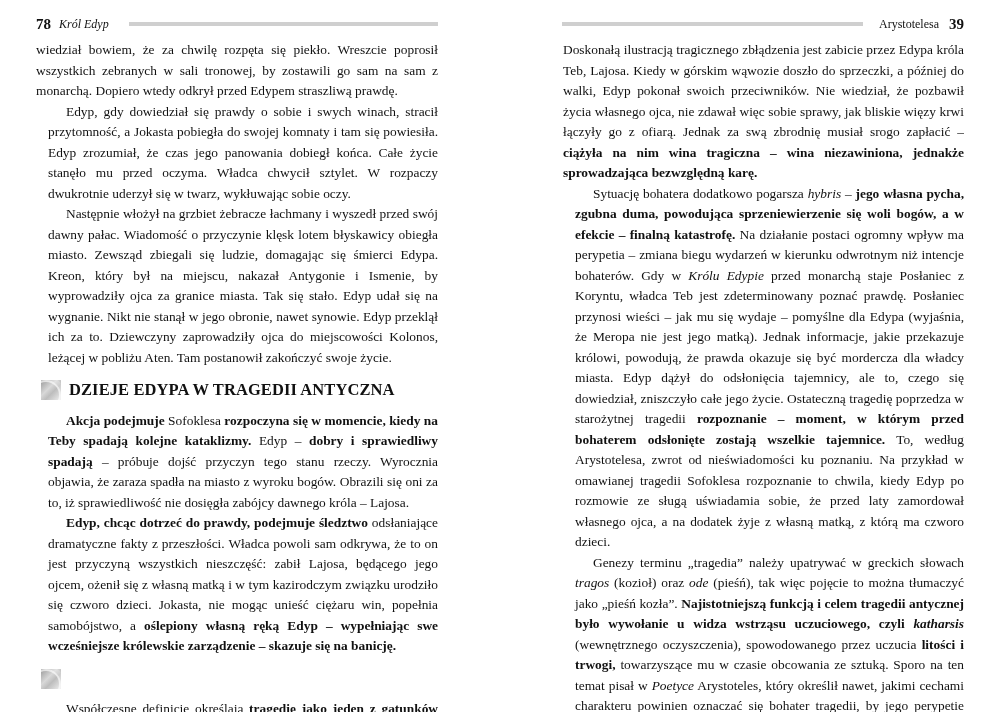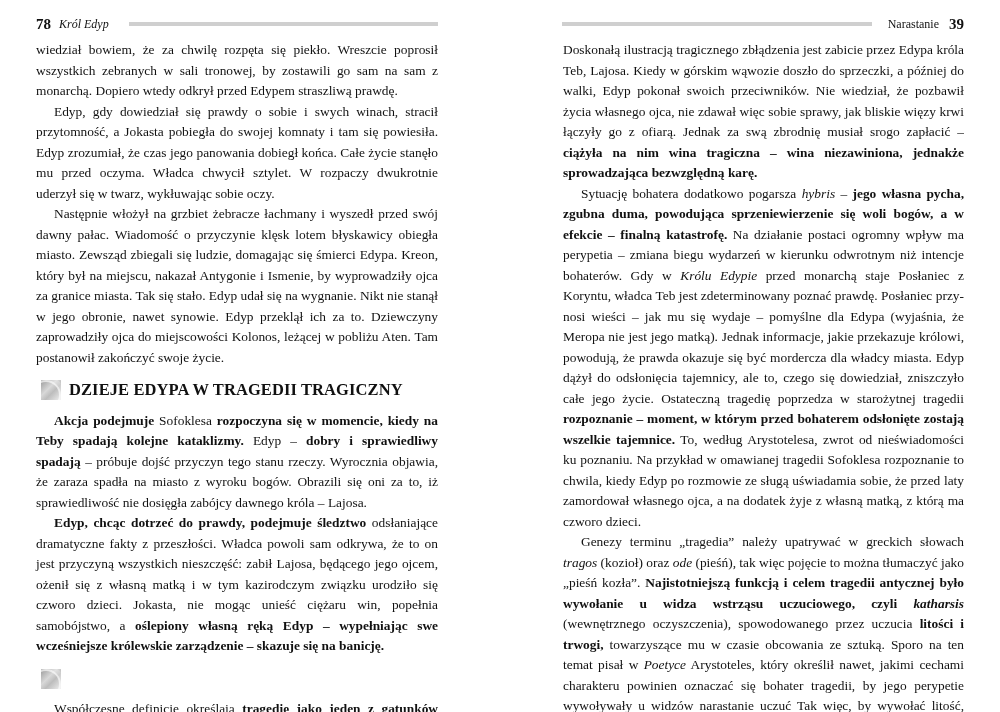--- a/index.html
+++ b/index.html
@@ -22,21 +22,21 @@
     .left .head-title { font-style: italic; margin-left: 8px; }
     .right .head-title { margin-right: 10px; }
     .rule { flex: 1; height: 4px; background: #cfcfcf; }
     .left .rule { margin-left: 20px; }
     .right .rule { margin-right: 16px; }
 
     .text { position: absolute; font-size: 13.4px; line-height: 20.5px; text-align: justify; }
     .left .text { left: 36px; width: 402px; }
     .right .text { left: 63px; width: 401px; }
     .text p { margin: 0; hyphens: manual; }
-    .text p.indent { text-indent: 18px; }
+    .text p.indent { text-indent: 18px; margin-left: 12px; }
     .text p.noindent { text-indent: 0; }
     b { font-weight: bold; }
     i { font-style: italic; }
 
     .heading { display: flex; align-items: center; font-weight: bold; font-size: 16.5px; margin: 12px 0 10px 0; letter-spacing: 0.1px; }
     .heading-icon {
       width: 20px; height: 20px; margin-right: 8px; margin-left: 5px; flex: none;
       background: linear-gradient(135deg, #9a9a9a 0%, #d8d8d8 40%, #bdbdbd 60%, #efefef 100%);
       position: relative; overflow: hidden;
     }
@@ -53,35 +53,35 @@
     <span class="folio">78</span>
     <span class="head-title">Król Edyp</span>
     <span class="rule"></span>
   </div>
   <div class="text" id="left-text" style="top:40px;">
       <p class="noindent">wiedział bowiem, że za chwilę rozpęta się piekło. Wreszcie poprosił wszystkich ze­branych w sali tronowej, by zostawili go sam na sam z monarchą. Dopiero wtedy od­krył przed Edypem straszliwą prawdę.</p>
       <p class="indent">Edyp, gdy dowiedział się prawdy o sobie i swych winach, stracił przytomność, a Jokasta pobiegła do swojej komnaty i tam się powiesiła. Edyp zrozumiał, że czas je­go panowania dobiegł końca. Całe życie stanęło mu przed oczyma. Władca chwycił sztylet. W rozpaczy dwukrotnie uderzył się w twarz, wykłuwając sobie oczy.</p>
       <p class="indent">Następnie włożył na grzbiet żebracze łachmany i wyszedł przed swój dawny pa­łac. Wiadomość o przyczynie klęsk lotem błyskawicy obiegła miasto. Zewsząd zbie­gali się ludzie, domagając się śmierci Edypa. Kreon, który był na miejscu, nakazał Antygonie i Ismenie, by wyprowadziły ojca za granice miasta. Tak się stało. Edyp udał się na wygnanie. Nikt nie stanął w jego obronie, nawet synowie. Edyp przeklął ich za to. Dziewczyny zaprowadziły ojca do miejscowości Kolonos, leżącej w pobli­żu Aten. Tam postanowił zakończyć swoje życie.</p>
       <div class="heading">
         <span class="heading-icon"></span>
-        <span>DZIEJE EDYPA W TRAGEDII TRAGICZNY</span>
+        <span>DZIEJE EDYPA W TRAGEDII ANTYCZNA</span>
       </div>
       <p class="indent"><b>Akcja podejmuje</b> Sofoklesa <b>rozpoczyna się w momencie, kiedy na Teby spadają kolej­ne kataklizmy.</b> Edyp – <b>dobry i sprawiedliwy spadają</b> – próbuje dojść przyczyn tego sta­nu rzeczy. Wyrocznia objawia, że zaraza spadła na miasto z wyroku bogów. Obrazili się oni za to, iż sprawiedliwość nie dosięgła zabójcy dawnego króla – Lajosa.</p>
       <p class="indent"><b>Edyp, chcąc dotrzeć do prawdy, podejmuje śledztwo</b> odsłaniające dramatyczne fak­ty z przeszłości. Władca powoli sam odkrywa, że to on jest przyczyną wszystkich nie­szczęść: zabił Lajosa, będącego jego ojcem, ożenił się z własną matką i w tym kazi­rodczym związku urodziło się czworo dzieci. Jokasta, nie mogąc unieść ciężaru win, popełnia samobójstwo, a <b>oślepiony własną ręką Edyp – wypełniając swe wcześniejsze królewskie zarządzenie – skazuje się na banicję.</b></p>
       <div class="heading">
         <span class="heading-icon"></span>
       </div>
       <p class="indent">Współczesne definicje określają <b>tragedię jako jeden z gatunków dramatu</b>, a za jej najważniejszą cechę uznają nieunikniony i nieprzezwyciężalny  (mogą to być bogowie, przeznaczenie, prawa historii lub prawa moralne).  – to właśnie jest tak zwany  Działania bohatera są z góry skazane na niepowodzenie, a każda de­cyzja, którą podejmuje, prowadzi go do finalnej klęski. Bohatera tragedii nazywamy więc  Źródłem wszystkich nieszczęść, jakie spotykają bohate­ra, jest , z którym człowiek nie może wygrać.</p>
     </div>
 </div>
 
 <div class="page right">
   <div class="running-head">
     <span class="rule"></span>
-    <span class="head-title">Narastanie</span>
+    <span class="head-title">Arystotelesa</span>
     <span class="folio">39</span>
   </div>
   <div class="text" id="right-text" style="top:40px;">
       <p class="noindent">Doskonałą ilustracją tragicznego zbłądzenia jest zabicie przez Edypa króla Teb, La­josa. Kiedy w górskim wąwozie doszło do sprzeczki, a później do walki, Edyp poko­nał swoich przeciwników. Nie wiedział, że pozbawił życia własnego ojca, nie zdawał więc sobie sprawy, jak bliskie więzy krwi łączyły go z ofiarą. Jednak za swą zbrodnię musiał srogo zapłacić – <b>ciążyła na nim wina tragiczna – wina niezawiniona, jednakże sprowadzająca bezwzględną karę.</b></p>
       <p class="indent">Sytuację bohatera dodatkowo pogarsza <i>hybris</i> – <b>jego własna pycha, zgubna duma, powodująca sprzeniewierzenie się woli bogów, a w efekcie – finalną katastrofę.</b> Na działanie postaci ogromny wpływ ma perypetia – zmiana biegu wydarzeń w kierun­ku odwrotnym niż intencje bohaterów. Gdy w <i>Królu Edypie</i> przed monarchą staje Po­słaniec z Koryntu, władca Teb jest zdeterminowany poznać prawdę. Posłaniec przy­nosi wieści – jak mu się wydaje – pomyślne dla Edypa (wyjaśnia, że Meropa nie jest jego matką). Jednak informacje, jakie przekazuje królowi, powodują, że prawda oka­zuje się być mordercza dla władcy miasta. Edyp dążył do odsłonięcia tajemnicy, ale to, czego się dowiedział, zniszczyło całe jego życie. Ostateczną tragedię poprzedza w starożytnej tragedii <b>rozpoznanie – moment, w którym przed bohaterem odsłonięte zostają wszelkie tajemnice.</b> To, według Arystotelesa, zwrot od nieświadomości ku po­znaniu. Na przykład w omawianej tragedii Sofoklesa rozpoznanie to chwila, kiedy Edyp po rozmowie ze sługą uświadamia sobie, że przed laty zamordował własnego ojca, a na dodatek żyje z własną matką, z którą ma czworo dzieci.</p>
       <p class="indent">Genezy terminu „tragedia” należy upatrywać w greckich słowach <i>tragos</i> (kozioł) oraz <i>ode</i> (pieśń), tak więc pojęcie to można tłumaczyć jako „pieśń kozła”. <b>Najistot­niejszą funkcją i celem tragedii antycznej było wywołanie u widza wstrząsu uczuciowe­go, czyli <i>katharsis</i></b> (wewnętrznego oczyszczenia), spowodowanego przez uczucia <b>lito­ści i trwogi,</b> towarzyszące mu w czasie obcowania ze sztuką. Sporo na ten temat pisał w <i>Poetyce</i> Arystoteles, który określił nawet, jakimi cechami charakteru powinien oznaczać się bohater tragedii, by jego perypetie wywoływały u widzów narastanie uczuć  Tak więc, by wywołać litość, bohater powinien nie być ani ide­ałem, ani pospolitym łotrem (gdyby był ideałem, jego niezawinione cierpienie wzbu­dzałoby raczej złość; natomiast gdyby był łotrem, to dziejąca mu się krzywda wywo­ływałaby radość wśród publiczności). Według Arystotelesa bohater tragedii musi być przeciętny – ani zbyt dobry, ani zbyt negatywny. Podobnie rzecz wygląda w przypad­ku uczucia trwogi. Arystoteles uważał, że warunkiem wzbudzenia tego uczucia  Jeśli widz uświadomi sobie, że też mógłby podzielić los bohatera, na pewno pojawi się w jego sercu trwoga. Narastanie litości i trwogi – jak widać ściśle zapro­gramowane i określone – miało w scenie kulminacyjnej wywołać u widza  Pełne i jednoznaczne zrozumienie istoty tego terminu nie jest dziś do końca dla nas jasne, możemy ze znaczną dozą prawdopodobieństwa przyjąć, iż starożytni Grecy ro­zumieli pod pojęciem „” wstrząs, po którym nastąpi oczyszczenie umysłu ze złych myśli, a duszy – ze złych uczuć.</p>
     </div>
 </div>
 
 </body></html>

